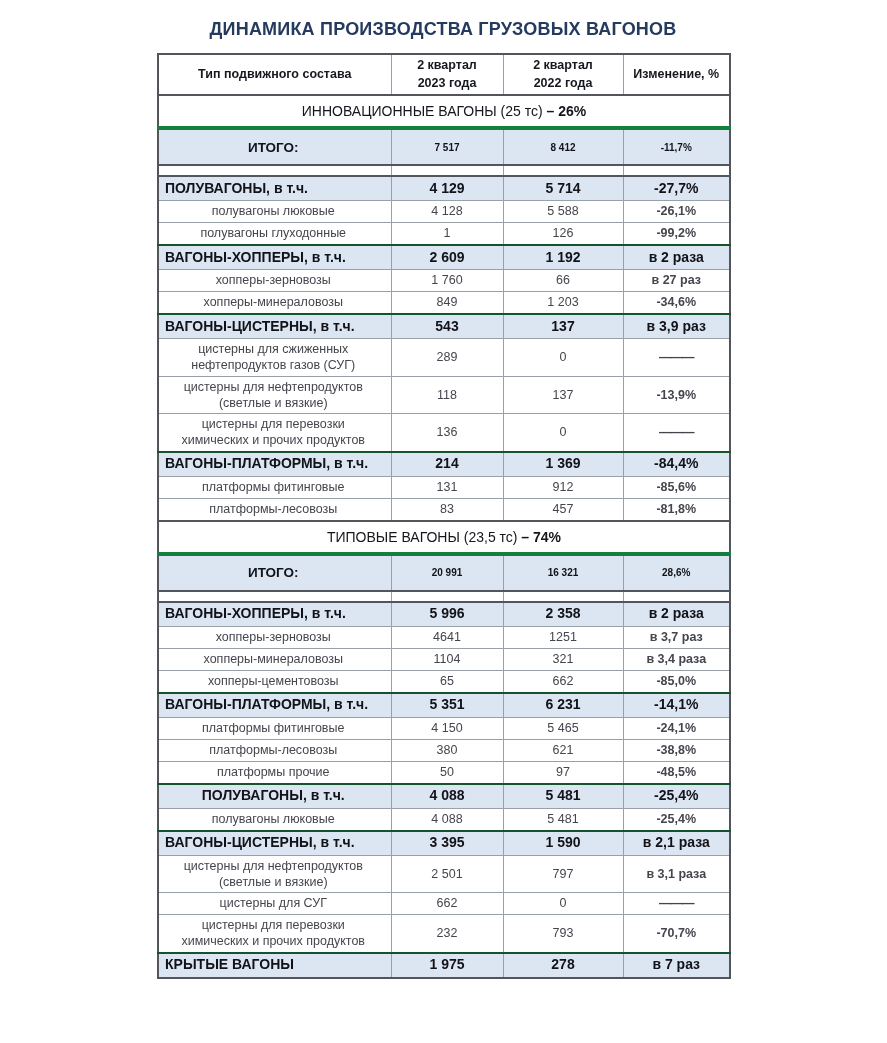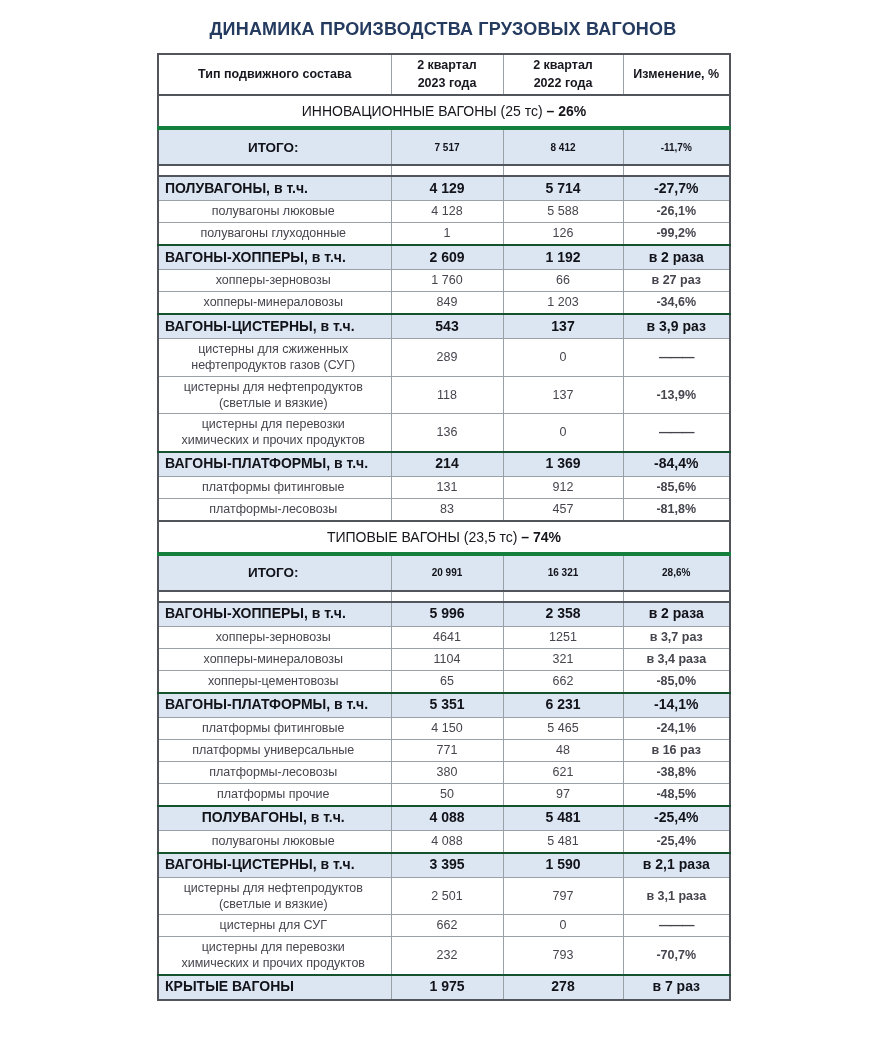--- a/index.html
+++ b/index.html
@@ -276,26 +276,20 @@
             <td class="num-cell">6 231</td>
             <td class="num-cell t-red">-14,1%</td>
           </tr>
           <tr class="row-sub">
             <td class="label-cell al-right">платформы фитинговые</td>
             <td class="num-cell">4 150</td>
             <td class="num-cell">5 465</td>
             <td class="num-cell t-red">-24,1%</td>
           </tr>
           <tr class="row-sub">
-            <td class="label-cell al-right">платформы универсальные</td>
-            <td class="num-cell">771</td>
-            <td class="num-cell">48</td>
-            <td class="num-cell t-green">в 16 раз</td>
-          </tr>
-          <tr class="row-sub">
             <td class="label-cell al-right">платформы-лесовозы</td>
             <td class="num-cell">380</td>
             <td class="num-cell">621</td>
             <td class="num-cell t-red">-38,8%</td>
           </tr>
           <tr class="row-sub">
             <td class="label-cell al-right">платформы прочие</td>
             <td class="num-cell">50</td>
             <td class="num-cell">97</td>
             <td class="num-cell t-red">-48,5%</td>

